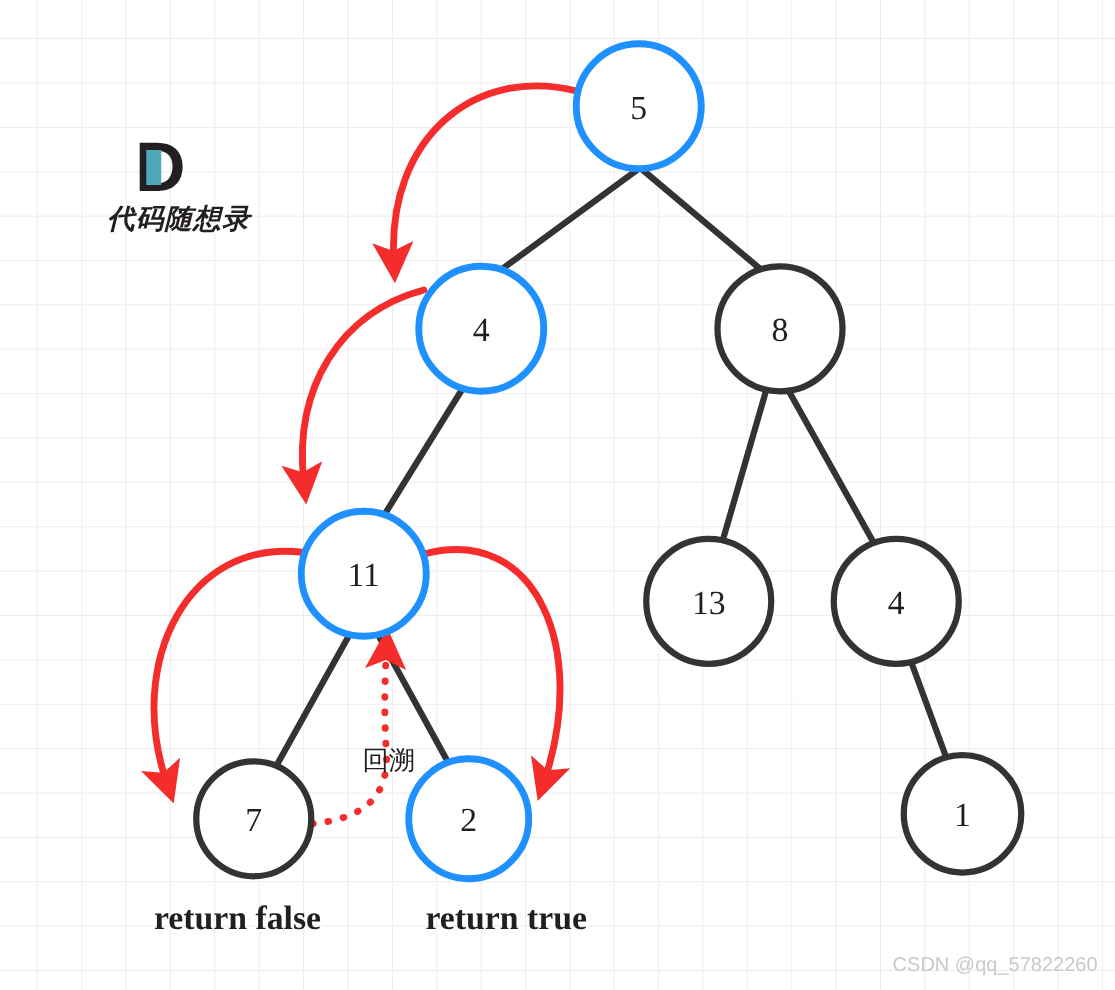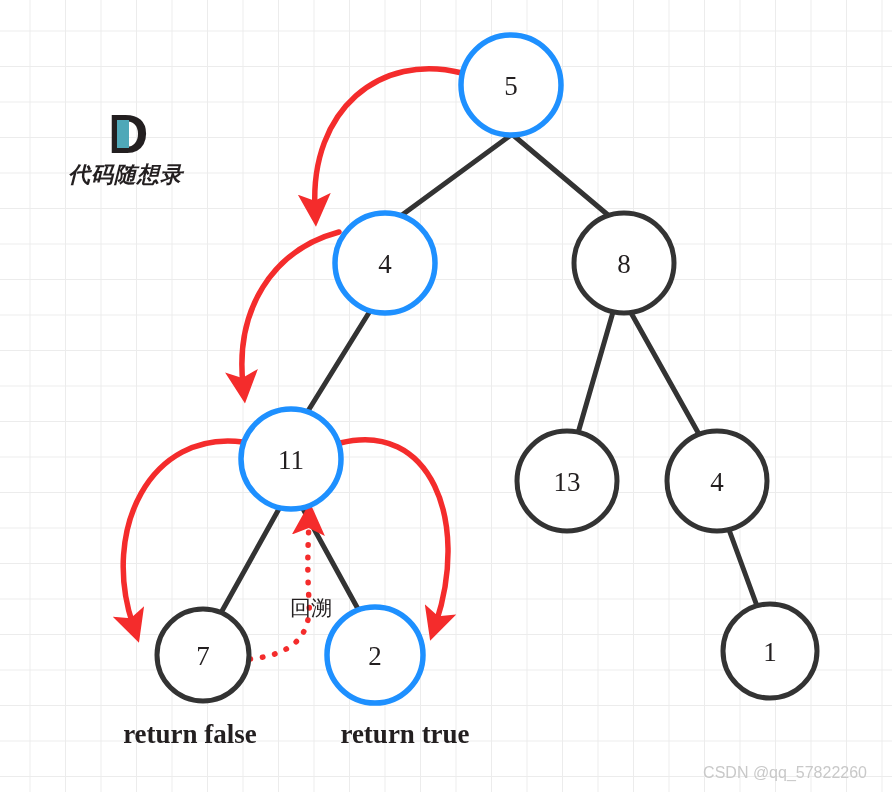--- a/index.html
+++ b/index.html
@@ -83,24 +83,25 @@
   }
   #logo-text {
     margin-top: 2px;
     font-family: "DejaVu Sans", sans-serif;
     font-size: 22px;
     font-weight: bold;
     font-style: italic;
     color: #231f20;
     letter-spacing: 1px;
     white-space: nowrap;
+    text-align: center;
   }
   #watermark {
     position: absolute;
-    right: 25px;
+    right: 14px;
     bottom: 10px;
     font-family: "Liberation Sans", sans-serif;
     font-size: 16px;
     color: #c9c9c9;
     white-space: nowrap;
   }
 </style>
 </head>
 <body>
 

